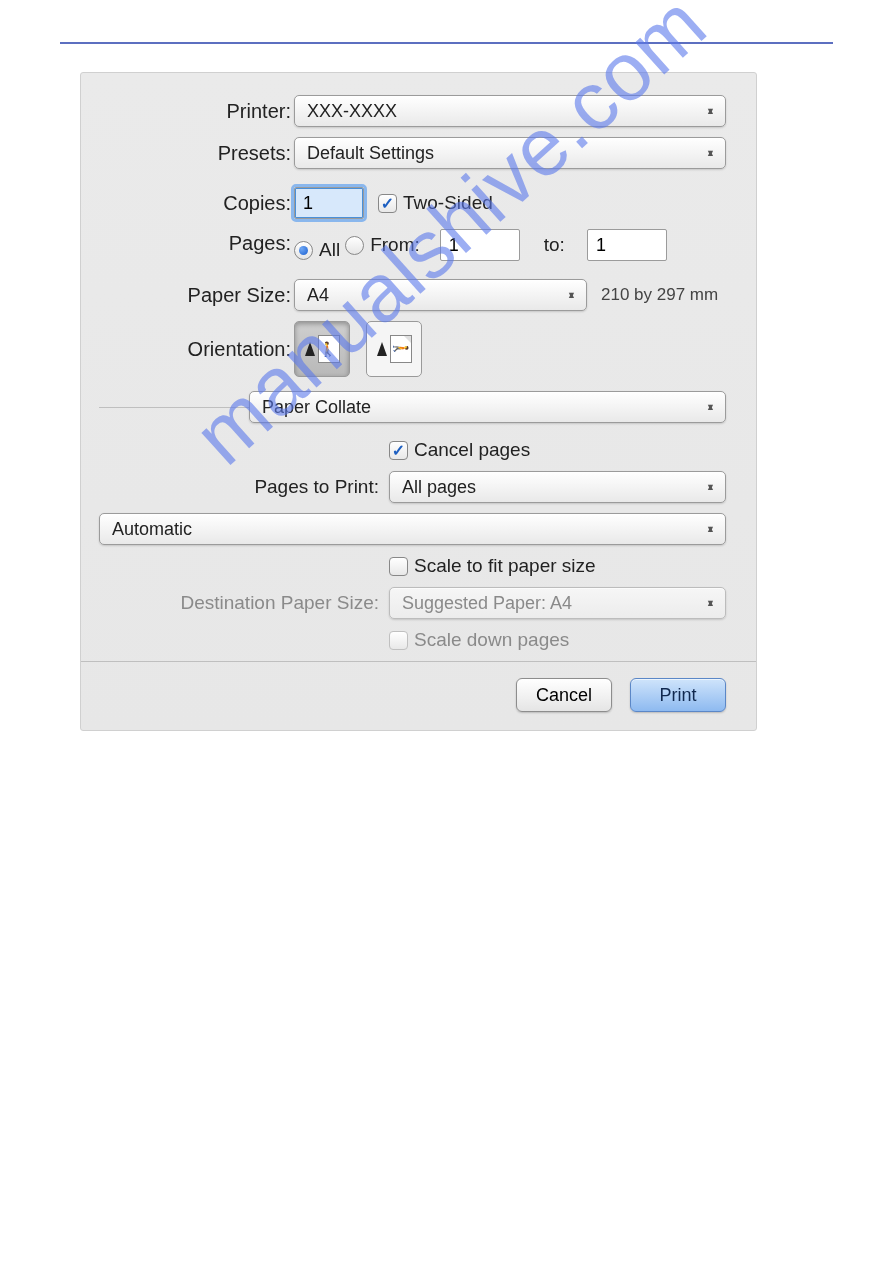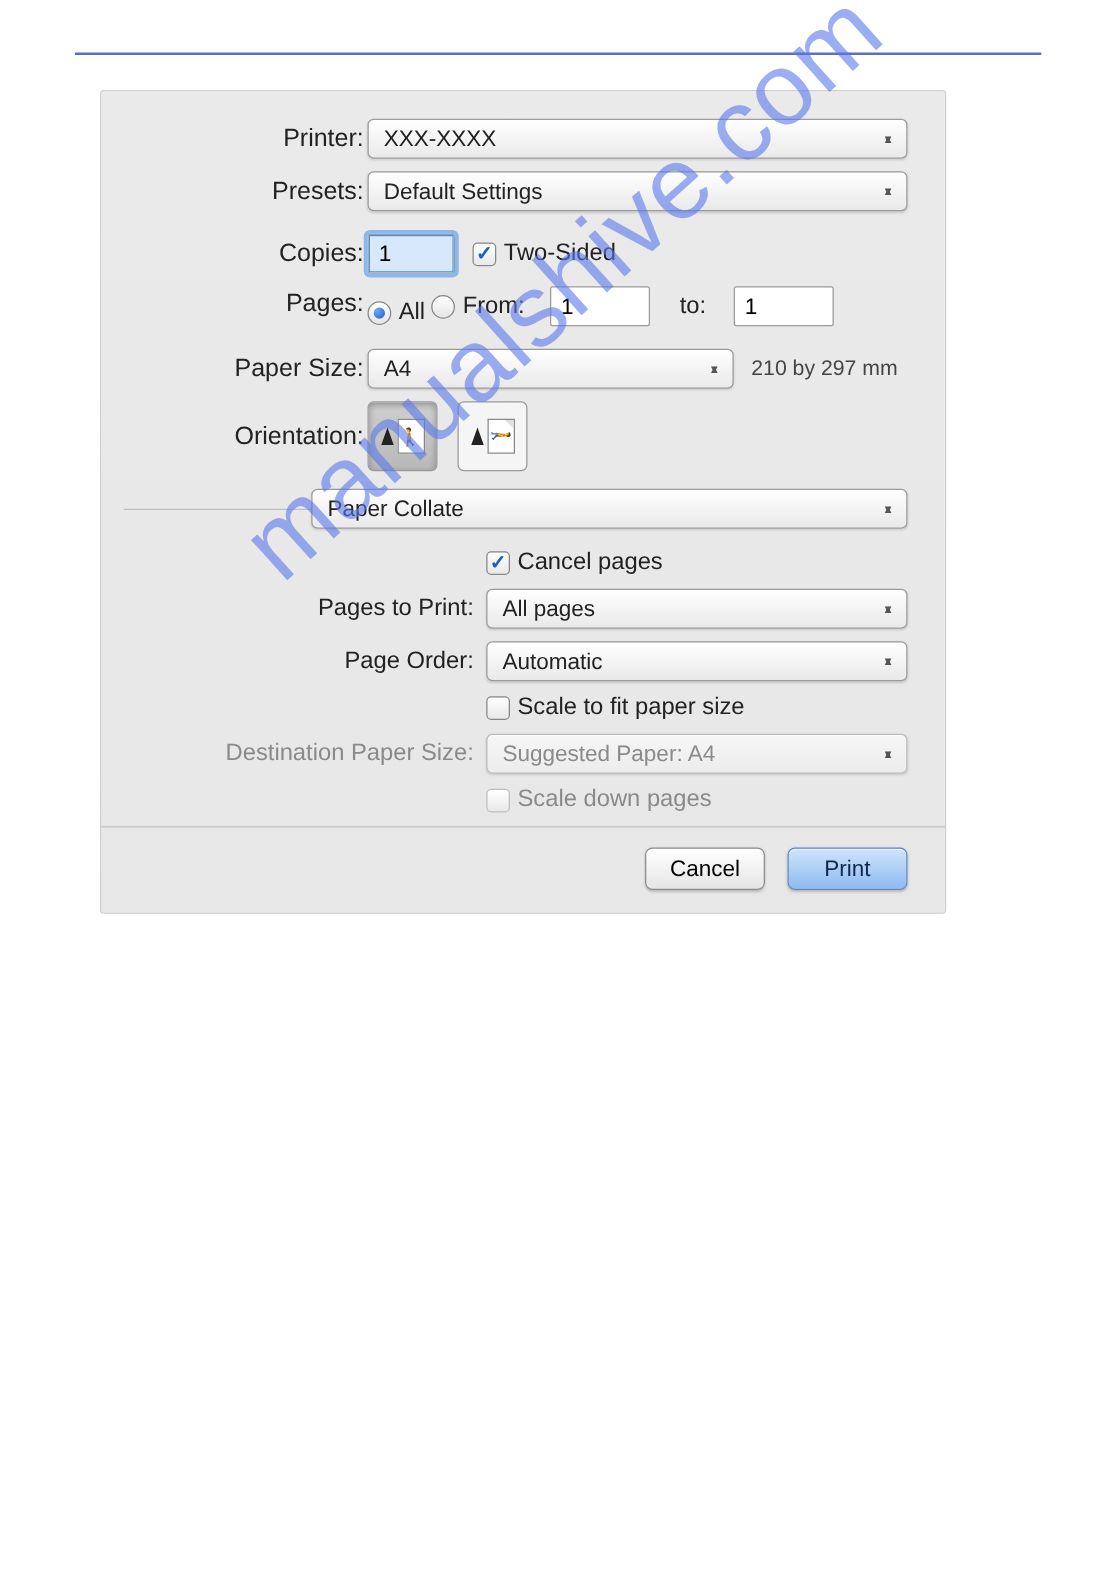--- a/index.html
+++ b/index.html
@@ -295,21 +295,20 @@
     <div class="select wide">
       <span>All pages</span>
       <span class="stepper">
           <span>▲</span>
           <span>▼</span>
         </span>
     </div>
   </div>
 
   <div class="row">
-    <div class="lbl2">Page Order:</div>
     <div class="select wide">
       <span>Automatic</span>
       <span class="stepper">
           <span>▲</span>
           <span>▼</span>
         </span>
     </div>
   </div>
 
   <div class="row">

